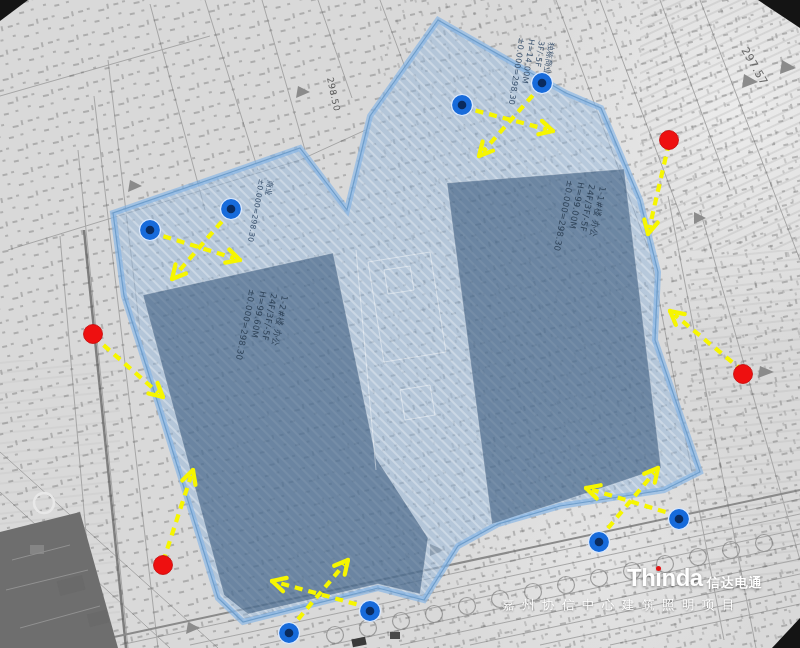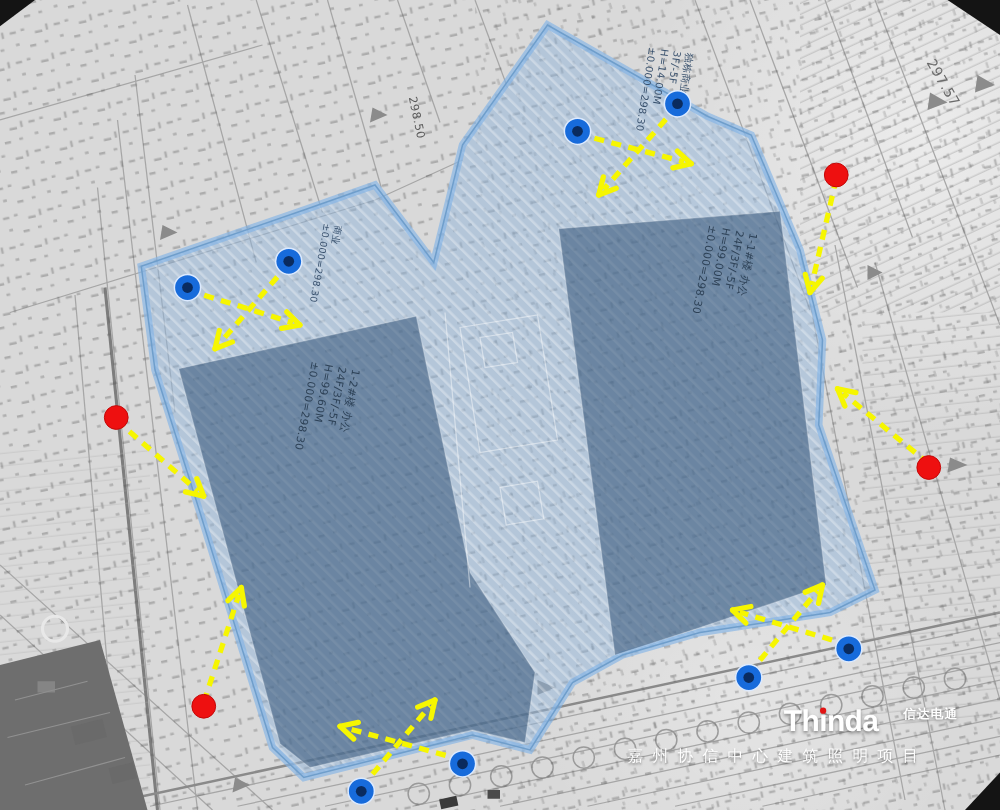--- a/index.html
+++ b/index.html
@@ -1,26 +1,26 @@
 <!DOCTYPE html>
 <html><head>
 <meta charset="utf-8">
 <style>
   html,body{margin:0;padding:0;background:#222;}
   .stage{position:relative;width:800px;height:648px;overflow:hidden;background:#d9d9d9;
          font-family:"Liberation Sans","DejaVu Sans",sans-serif;}
   svg{position:absolute;left:0;top:0;}
   svg text{font-family:"DejaVu Sans","Liberation Sans",sans-serif;}
-  .brand{position:absolute;left:627px;top:564px;display:flex;align-items:flex-start;
+  .brand{position:absolute;left:627px;top:564px;display:flex;align-items:flex-end;
          color:#ffffff;text-shadow:0 1px 3px rgba(0,0,0,.45);white-space:nowrap;}
   .brand .word{font-size:24px;font-weight:bold;letter-spacing:-.5px;}
   .brand .bi{position:relative;}
   .brand .bi::after{content:"";position:absolute;left:.5px;top:1.5px;width:5.5px;height:5.5px;
          border-radius:50%;background:#e21313;}
-  .brand .cjk{font-size:10px;font-weight:bold;letter-spacing:1px;margin-left:20px;}
+  .brand .cjk{font-size:13px;font-weight:bold;letter-spacing:1px;margin-left:4px;}
   .subtitle{position:absolute;left:502px;top:597px;color:#ffffff;font-size:12.5px;
          font-weight:normal;letter-spacing:7.5px;text-shadow:0 1px 2px rgba(0,0,0,.4);white-space:nowrap;}
 </style>
 </head>
 <body>
 
 <div class="stage">
 
 <svg width="800" height="648" viewBox="0 0 800 648">
   <defs>

